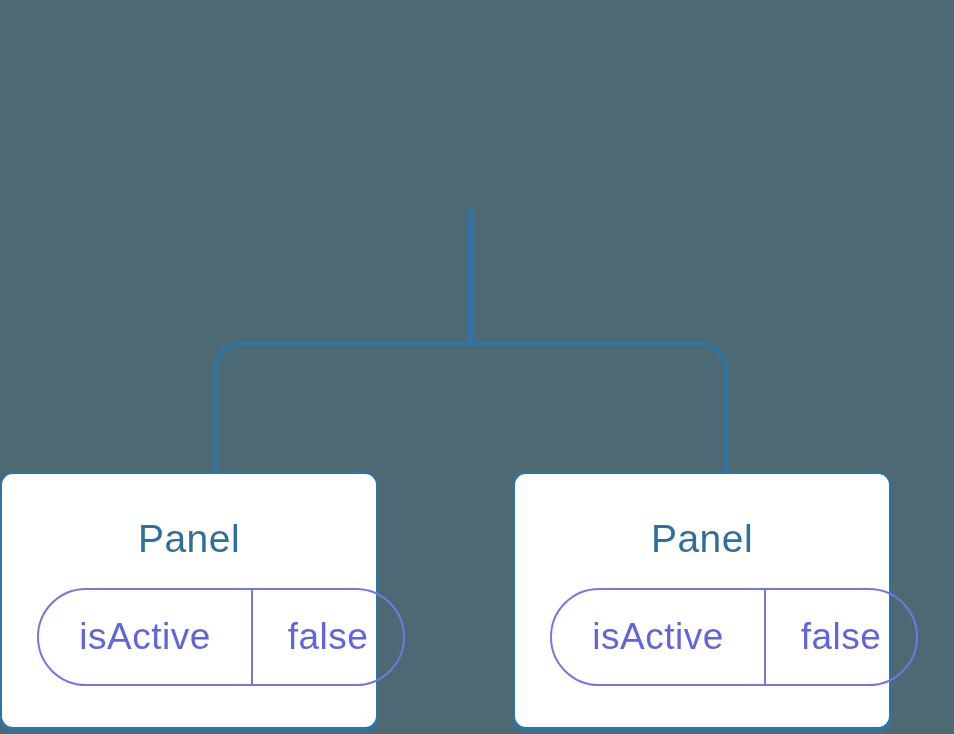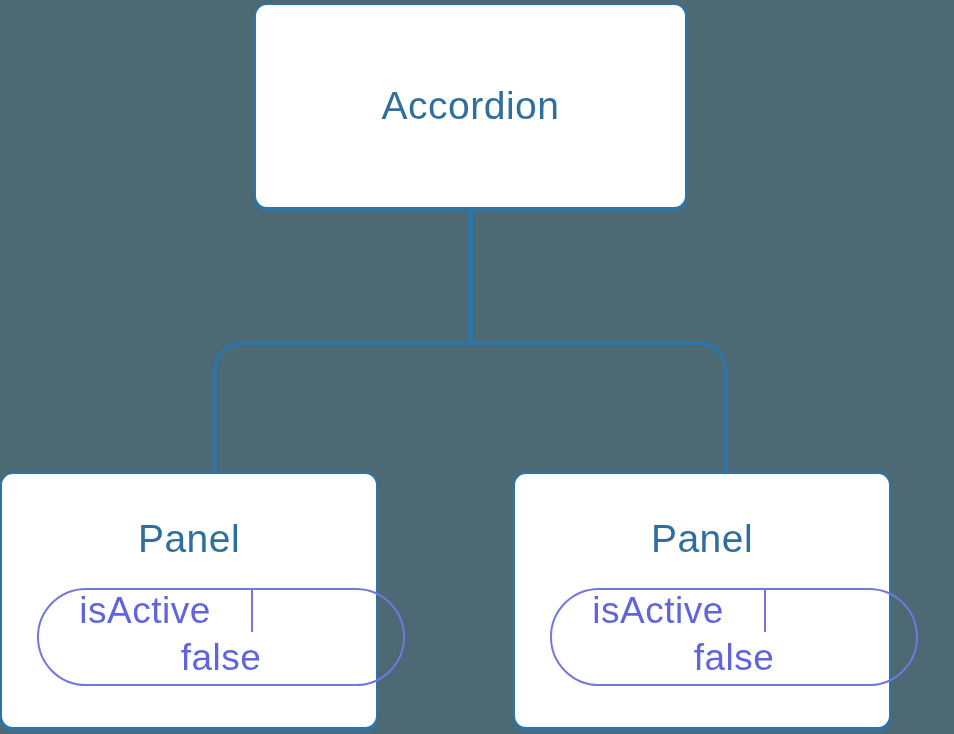--- a/index.html
+++ b/index.html
@@ -75,44 +75,40 @@
   }
   .state-pill {
     position: absolute;
     left: 35px; top: 114px;
     width: 368px; height: 98px;
     border: 2px solid var(--state-border);
     border-radius: 49px;
     display: flex;
     align-items: stretch;
     background: transparent;
-    flex-direction: column;
   }
   .state-key, .state-value {
     display: flex;
     align-items: center;
     justify-content: center;
     color: var(--state-text);
     font-size: 37px;
     letter-spacing: 0.5px;
   }
   .state-key {
     width: 214px;
     border-right: 2px solid var(--state-border);
   }
   .state-value { flex: 1; }
 </style>
 </head>
 <body>
 
 <div class="stage">
 
-  <div class="node node-root">
-    <div class="node-label">Accordion</div>
-  </div>
 
   <div class="stem"></div>
   <div class="bracket"></div>
 
   <div class="node node-panel left">
     <div class="node-label">Panel</div>
     <div class="state-pill">
       <div class="state-key">isActive</div>
       <div class="state-value">false</div>
     </div>

